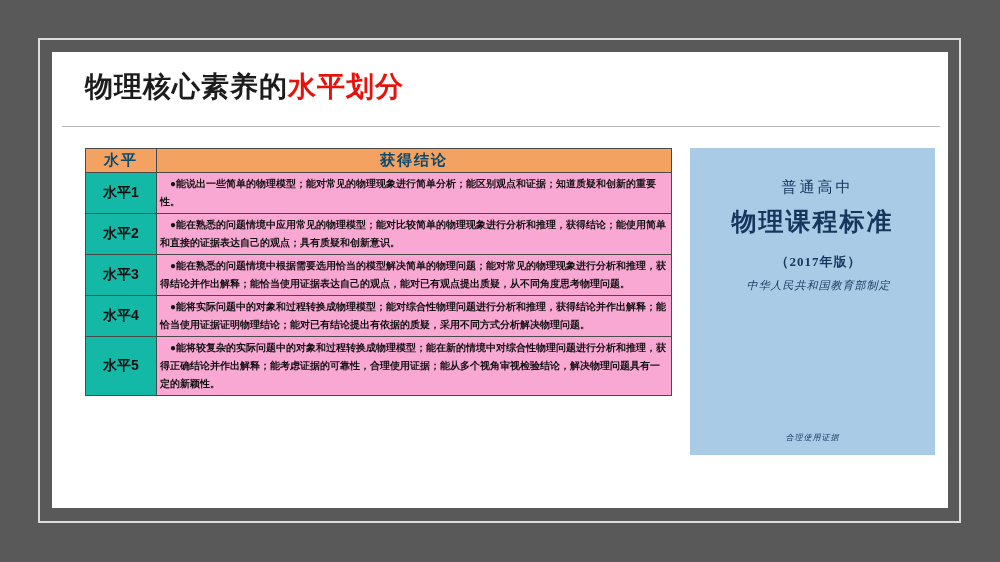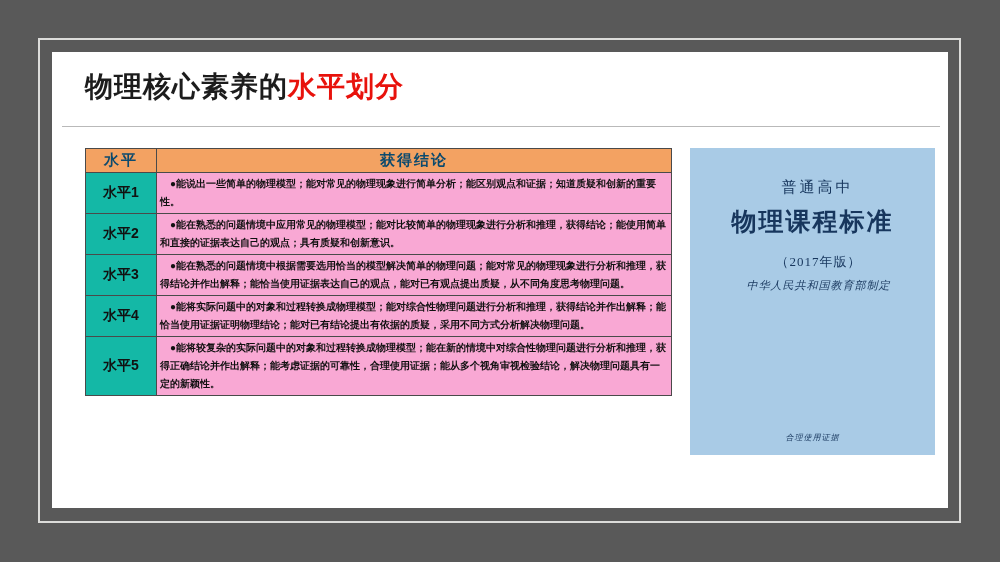--- a/index.html
+++ b/index.html
@@ -55,21 +55,21 @@
     text-underline-offset:3px;
     text-decoration-skip-ink:none;
   }
   .book{
     position:absolute;left:638px;top:96px;width:245px;height:307px;
     background:#a9cbe6;color:#17365d;text-align:center;
     font-family:"Liberation Serif","DejaVu Serif",serif;
   }
   .book-series{margin-top:30px;font-size:15px;font-weight:normal;letter-spacing:3px;padding-left:10px;}
   .book-title{margin-top:8px;font-size:25px;font-weight:bold;letter-spacing:2px;}
-  .book-edition{margin-top:15px;font-size:13px;font-weight:normal;letter-spacing:1px;margin-left:12px;}
+  .book-edition{margin-top:15px;font-size:13px;font-weight:bold;letter-spacing:1px;margin-left:12px;}
   .book-issuer{margin-top:7px;font-size:11px;font-style:italic;letter-spacing:1px;padding-left:12px;}
   .book-publisher{
     position:absolute;left:0;right:0;bottom:12px;
     font-size:8px;font-style:italic;letter-spacing:1px;
   }
 </style>
 </head>
 <body>
 
 <div class="frame"></div>

